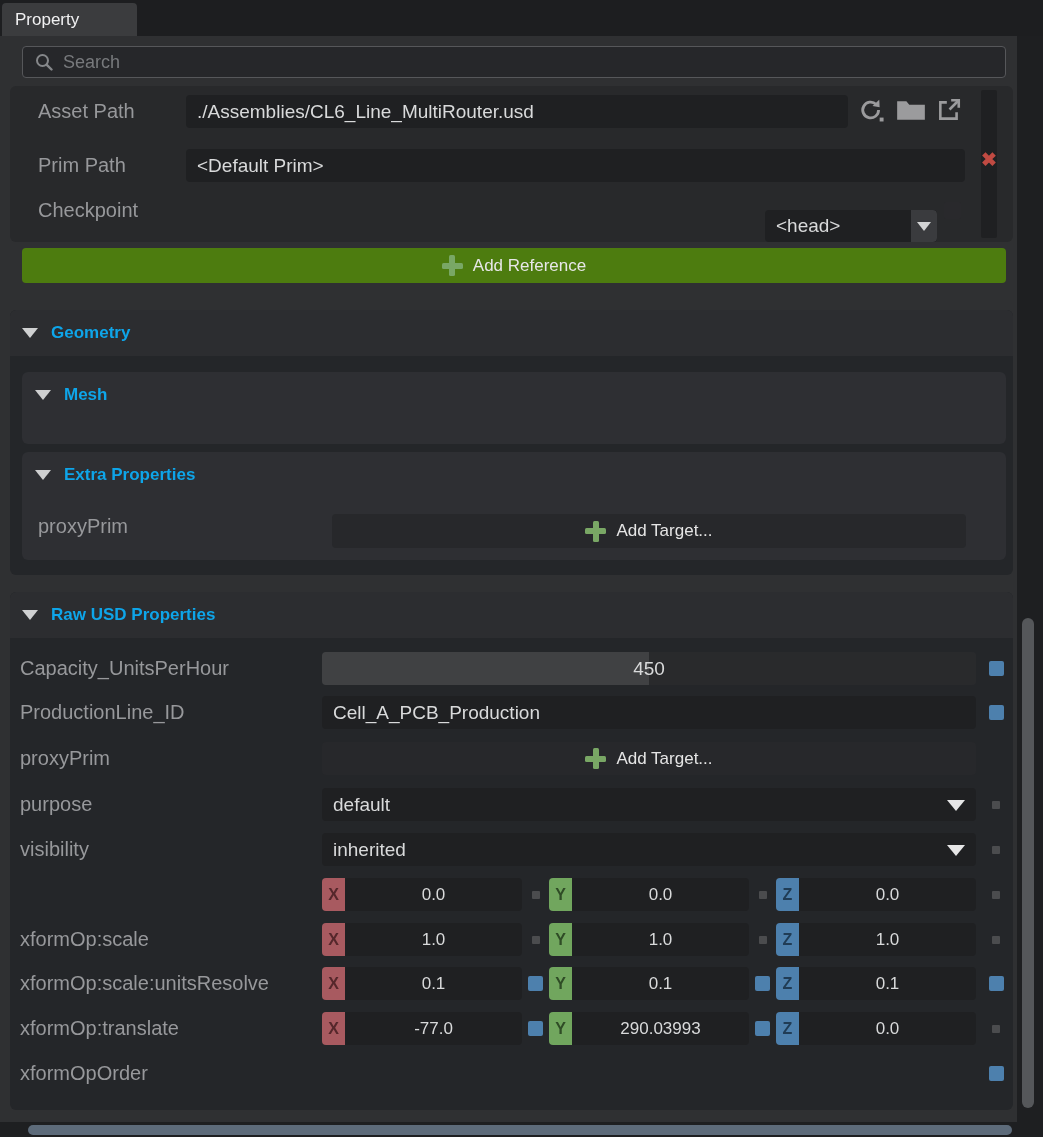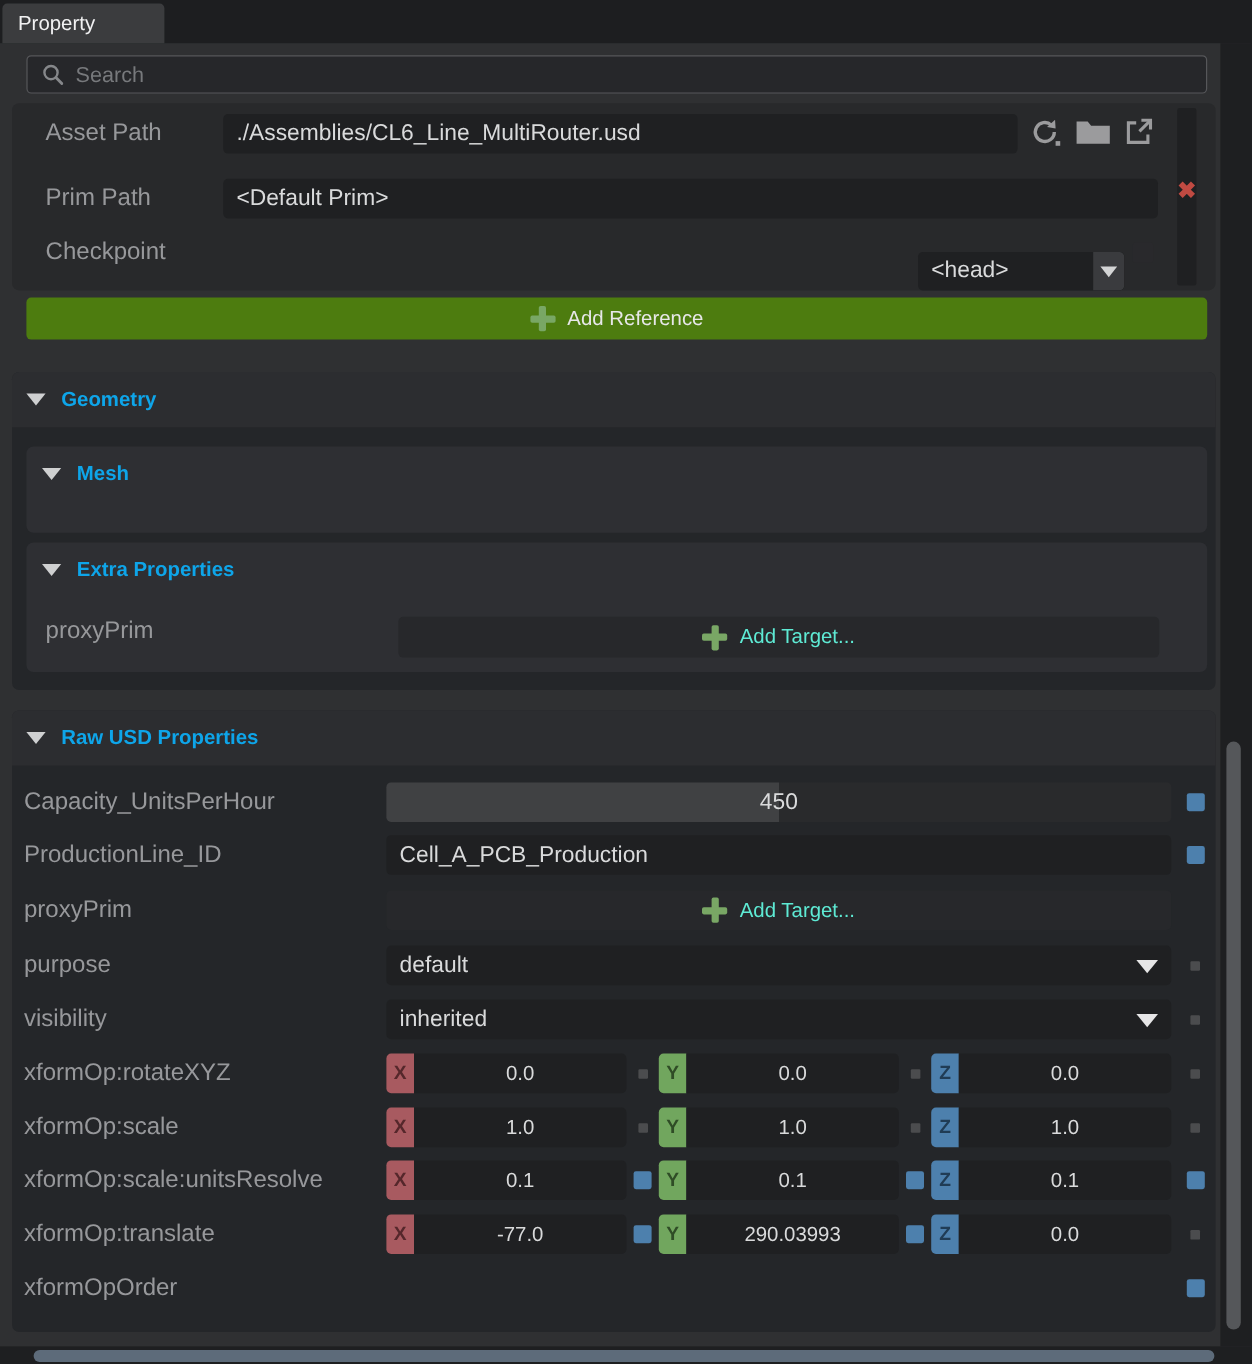--- a/index.html
+++ b/index.html
@@ -55,21 +55,21 @@
     position:absolute; right:0; top:0; width:26px; height:32px; background:#3a3b3e;
     border-radius:0 4px 4px 0; display:flex; align-items:center; justify-content:center;
   }
   .combo-btn .sm-arrow { width:0;height:0;border-left:7px solid transparent;border-right:7px solid transparent;border-top:9px solid #d3d4d5; }
   
   .big-btn {
     position:absolute; background:#4d7c0f; border-radius:4px;
     display:flex; align-items:center; justify-content:center; gap:10px;
     color:#e7e7e8; font-size:17px; cursor:default;
   }
-  .dark-btn { background:#27282b; color:#5eead4; }
+  .dark-btn { background:#27282b; color:#e5e5e5; }
   .plus { position:relative; width:21px; height:21px; flex:0 0 21px; }
   .plus::before, .plus::after { content:""; position:absolute; background:#79a765; border-radius:1.5px; }
   .plus::before { left:7.5px; top:0; width:6px; height:21px; }
   .plus::after  { top:7.5px; left:0; width:21px; height:6px; }
   .close-x {
     position:absolute; color:#c04a42; font-size:19px; font-weight:700;
     width:20px; text-align:center; line-height:24px; cursor:default;
   }
   
   .prow { position:absolute; left:10px; width:983px; height:33px; }
@@ -238,21 +238,20 @@
       <div class="field" style="left:302px; top:0; width:654px;">
         <span>inherited</span>
         <span class="dd-arrow"></span>
       </div>
       <div class="rslot">
           <span class="sq-gray"></span>
         </div>
     </div>
 
     <div class="prow" style="top:286px;">
-      <span class="flabel plabel">xformOp:rotateXYZ</span>
       <div class="ctrl triple">
         <div class="axis-unit">
           <span class="badge x">X</span>
           <div class="numfield">0.0</div>
         </div>
         <div class="gapsq">
             <span class="sq-gray"></span>
           </div>
         <div class="axis-unit">
           <span class="badge y">Y</span>

